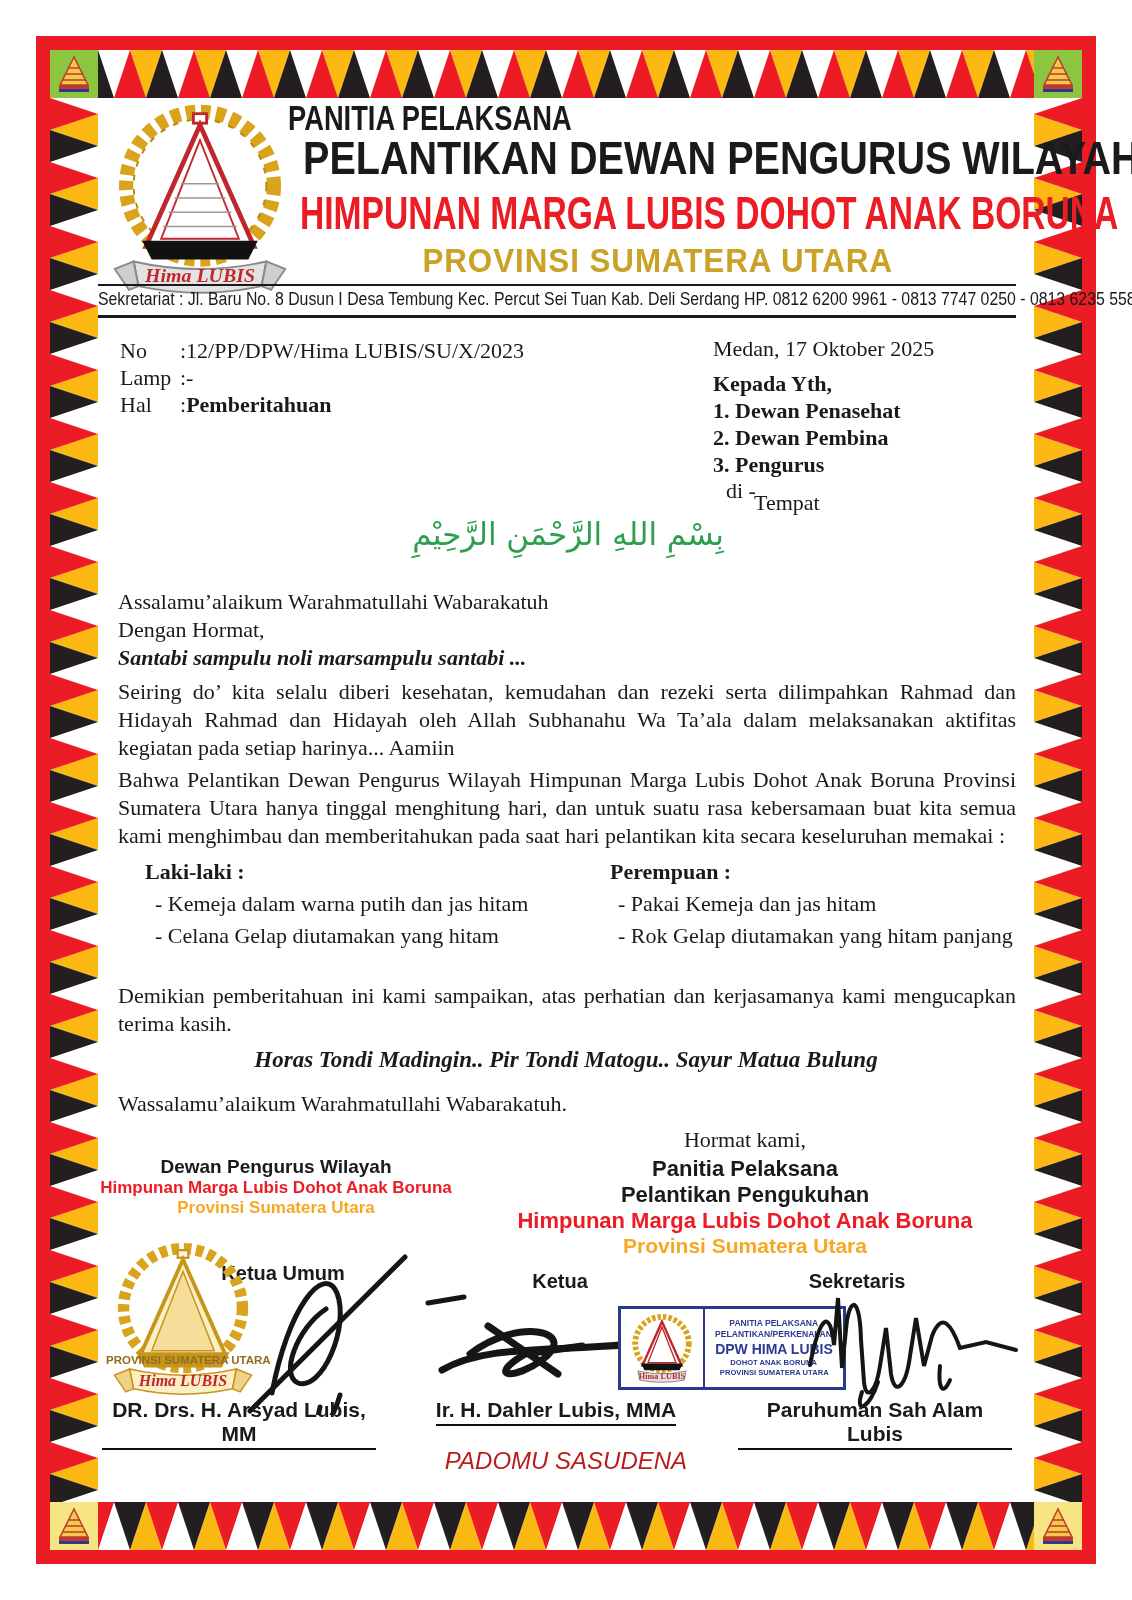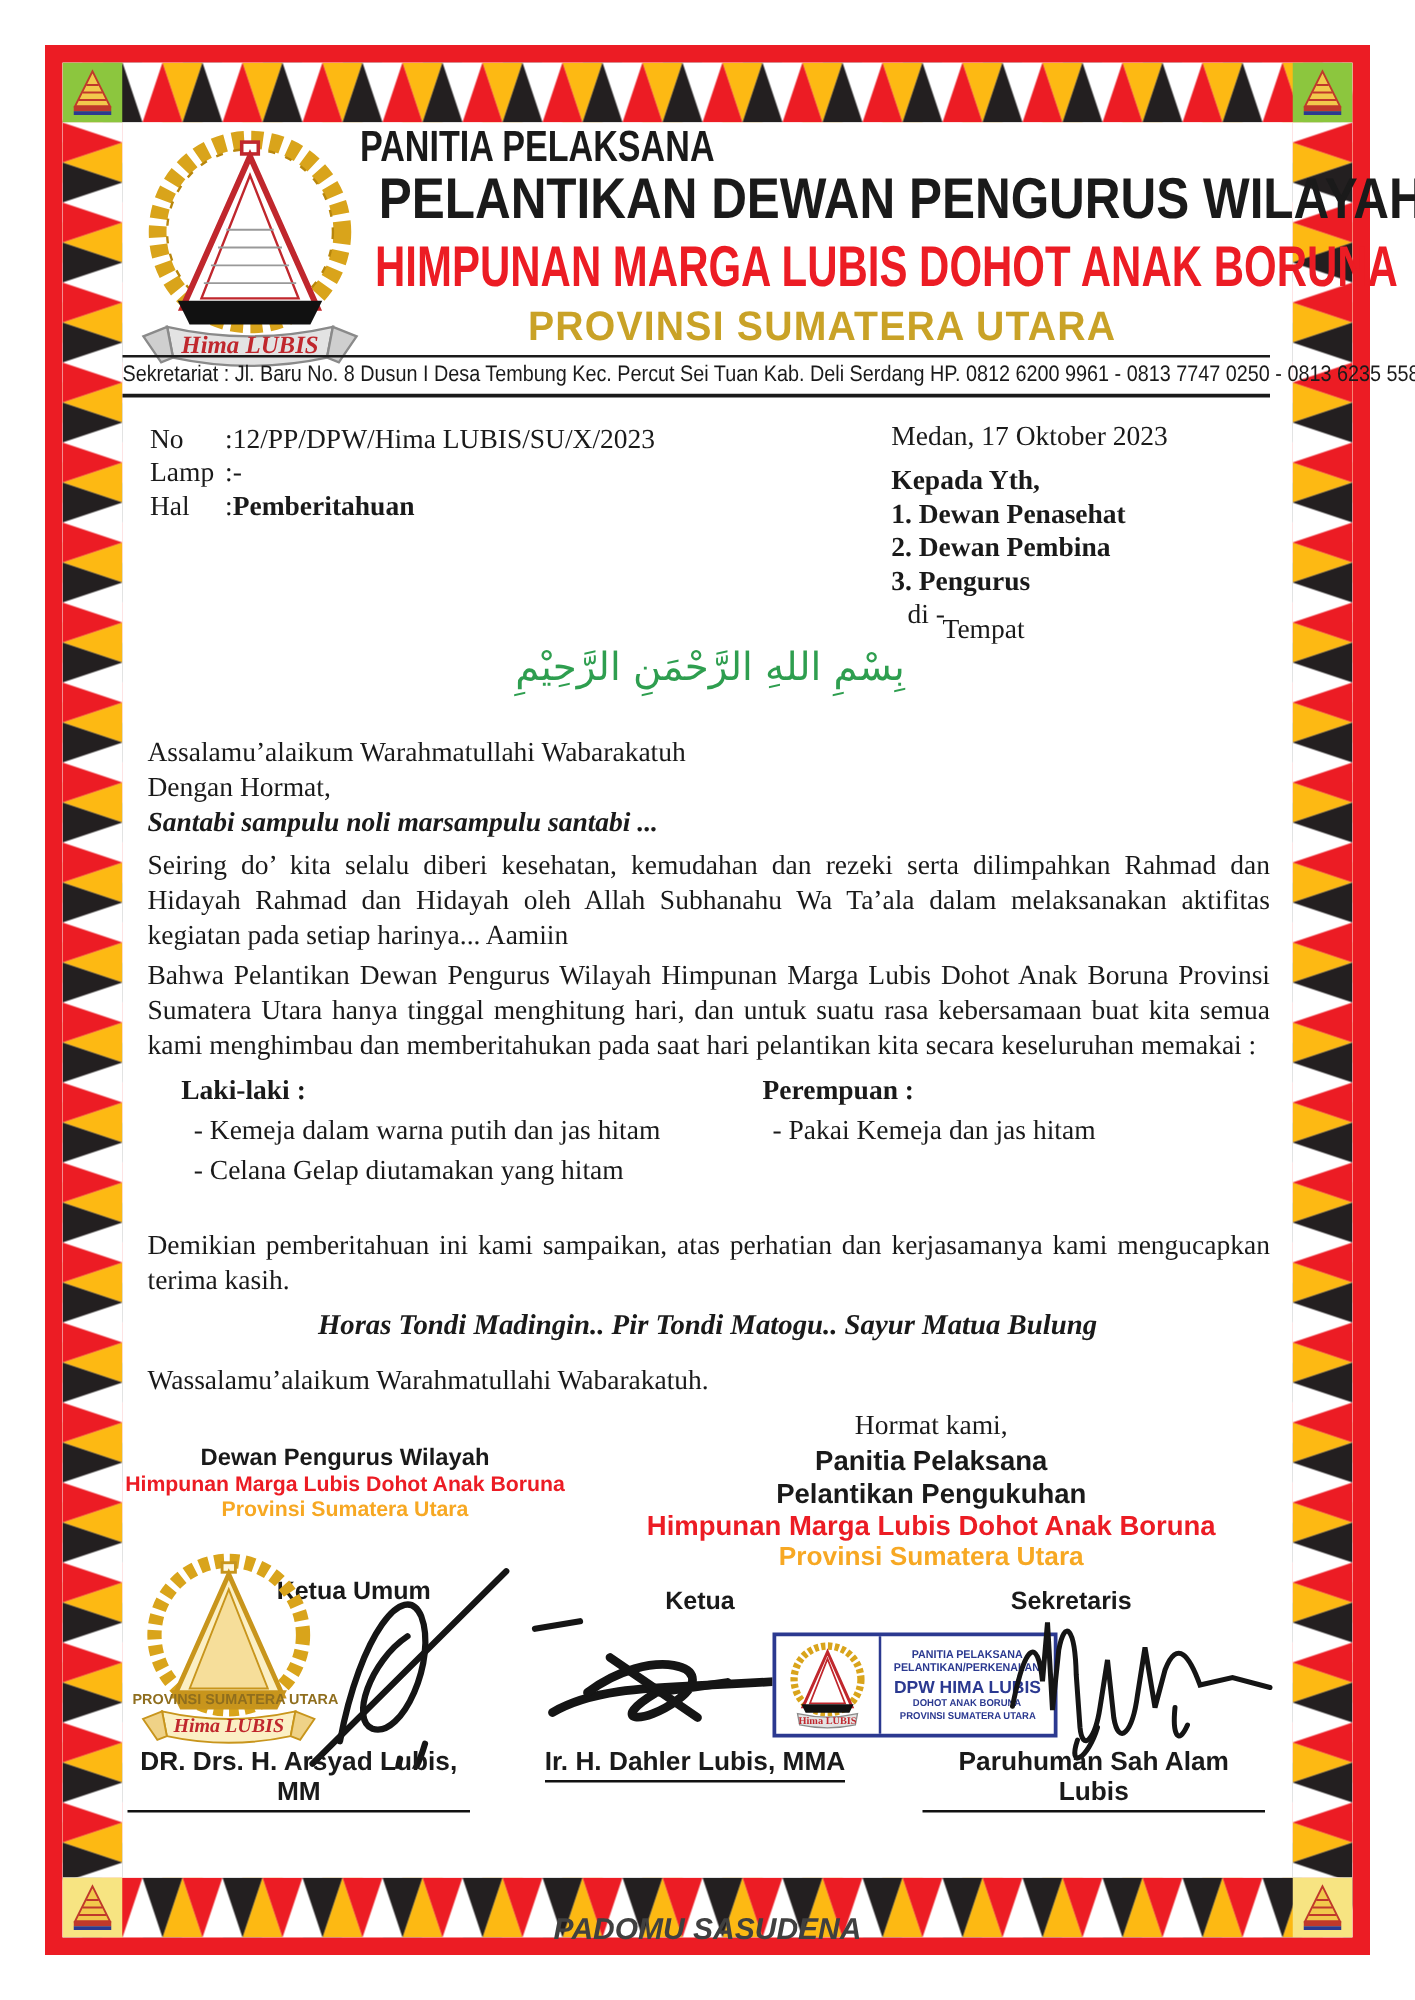--- a/index.html
+++ b/index.html
@@ -43,21 +43,21 @@
   .name{font-size:21px;font-weight:bold;border-bottom:2.5px solid #111;padding-bottom:2px;display:inline-block;}
 
   .stamp{left:520px;top:1208px;width:228px;height:84px;border:3px solid #2B3990;background:#fff;
          display:flex;box-sizing:border-box;}
   .stamp-logo{width:82px;border-right:2px solid #2B3990;display:flex;align-items:center;justify-content:center;}
   .stamp-text{flex:1;display:flex;flex-direction:column;align-items:center;justify-content:center;
               color:#2B3990;font-family:"Liberation Sans",sans-serif;font-weight:bold;line-height:1.25;}
   .st-s{font-size:9px;transform:scaleX(.95);white-space:nowrap;}
   .st-l{font-size:14px;white-space:nowrap;}
 
-  .motto{left:0;top:1432px;width:936px;font-size:24px;color:#404040;font-weight:bold;font-style:italic;}
+  .motto{left:0;top:1349px;width:936px;font-size:24px;color:#b91c1c;font-weight:normal;font-style:italic;}
   .bismillah{left:280px;top:418px;width:380px;text-align:center;color:#2E9E4F;font-size:31px;
              font-family:"DejaVu Sans",sans-serif;direction:rtl;}
 </style>
 </head>
 <body>
 
 <div class="page">
 
   <div class="abs frame-red"></div>
 
@@ -174,41 +174,42 @@
     <div class="abs sans sekretariat nowrap"><span class="cond" style="transform:scaleX(0.88);">Sekretariat : Jl. Baru No. 8 Dusun I Desa Tembung Kec. Percut Sei Tuan Kab. Deli Serdang HP. 0812 6200 9961 - 0813 7747 0250 - 0813 6235 5581</span></div>
     <div class="abs rule2"></div>
 
     <div class="abs meta-label" style="left:22px;top:240px;">No</div>
     <div class="abs meta-val" style="left:82px;top:240px;">:12/PP/DPW/Hima LUBIS/SU/X/2023</div>
     <div class="abs meta-label" style="left:22px;top:267px;">Lamp</div>
     <div class="abs meta-val" style="left:82px;top:267px;">:-</div>
     <div class="abs meta-label" style="left:22px;top:294px;">Hal</div>
     <div class="abs meta-val" style="left:82px;top:294px;"><span>:</span><span class="b">Pemberitahuan</span></div>
 
-    <div class="abs meta-val" style="left:615px;top:238px;">Medan, 17 Oktober 2023</div>
+    <div class="abs meta-val" style="left:615px;top:238px;">Medan, 17 Oktober 2025</div>
     <div class="abs kepada" style="left:615px;top:272px;">Kepada Yth,</div>
     <div class="abs kepada" style="left:615px;top:299px;">1. Dewan Penasehat</div>
     <div class="abs kepada" style="left:615px;top:326px;">2. Dewan Pembina</div>
     <div class="abs kepada" style="left:615px;top:353px;">3. Pengurus</div>
     <div class="abs meta-val" style="left:628px;top:380px;">di -</div>
     <div class="abs meta-val" style="left:656px;top:392px;">Tempat</div>
 
     <div class="abs bismillah" dir="rtl">بِسْمِ اللهِ الرَّحْمَنِ الرَّحِيْمِ</div>
 
     <div class="abs bodytxt" style="left:20px;top:490px;">Assalamu’alaikum Warahmatullahi Wabarakatuh</div>
     <div class="abs bodytxt" style="left:20px;top:518px;">Dengan Hormat,</div>
     <div class="abs bodytxt just" style="left:20px;top:580px;width:898px;">Seiring do’ kita selalu diberi kesehatan, kemudahan dan rezeki serta dilimpahkan Rahmad dan Hidayah Rahmad dan Hidayah oleh Allah Subhanahu Wa Ta’ala dalam melaksanakan aktifitas kegiatan pada setiap harinya...  Aamiin</div>
     <div class="abs bodytxt b i" style="left:20px;top:546px;">Santabi sampulu noli marsampulu santabi ...</div>
     <div class="abs bodytxt just" style="left:20px;top:668px;width:898px;">Bahwa Pelantikan Dewan Pengurus Wilayah Himpunan Marga Lubis Dohot Anak Boruna Provinsi Sumatera Utara hanya tinggal menghitung hari, dan untuk suatu rasa kebersamaan buat kita semua kami menghimbau dan memberitahukan pada saat hari pelantikan kita secara keseluruhan memakai :</div>
 
     <div class="abs bodytxt b" style="left:47px;top:760px;">Laki-laki :</div>
     <div class="abs bodytxt" style="left:57px;top:792px;">- Kemeja dalam warna putih dan jas hitam</div>
     <div class="abs bodytxt" style="left:57px;top:824px;">- Celana Gelap diutamakan yang hitam</div>
     <div class="abs bodytxt b" style="left:512px;top:760px;">Perempuan :</div>
     <div class="abs bodytxt" style="left:520px;top:792px;">- Pakai Kemeja dan jas hitam</div>
+    <div class="abs bodytxt" style="left:520px;top:824px;">- Rok Gelap diutamakan yang hitam panjang</div>
 
     <div class="abs bodytxt just" style="left:20px;top:884px;width:898px;">Demikian pemberitahuan ini kami sampaikan, atas perhatian dan kerjasamanya kami mengucapkan terima kasih.</div>
     <div class="abs bodytxt b i center" style="left:0px;top:948px;width:936px;font-size:23px;">Horas Tondi Madingin.. Pir Tondi Matogu.. Sayur Matua Bulung</div>
     <div class="abs bodytxt" style="left:20px;top:992px;">Wassalamu’alaikum Warahmatullahi Wabarakatuh.</div>
 
     <div class="abs bodytxt center" style="left:447px;top:1028px;width:400px;">Hormat kami,</div>
 
     <div class="abs sans center" style="left:0px;top:1058px;width:356px;">
       <div class="sig-head-black">Dewan Pengurus Wilayah</div>
       <div class="sig-red nowrap" style="font-size:17px;">Himpunan Marga Lubis Dohot Anak Boruna</div>

